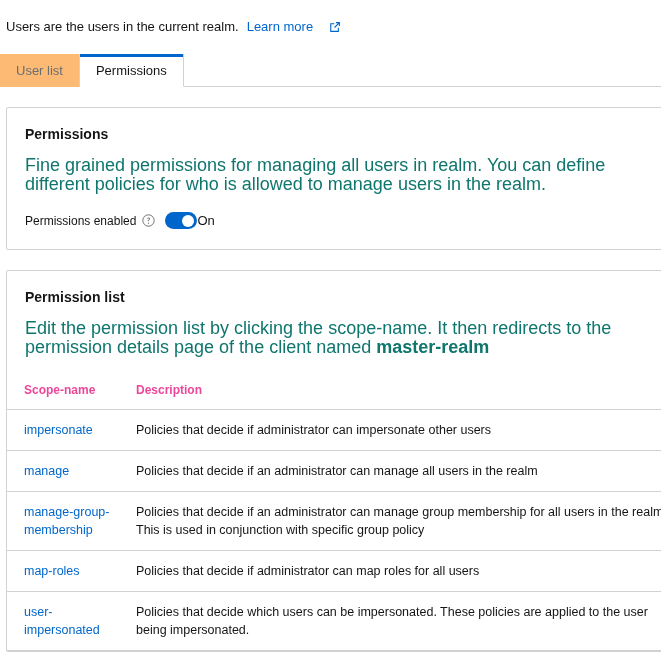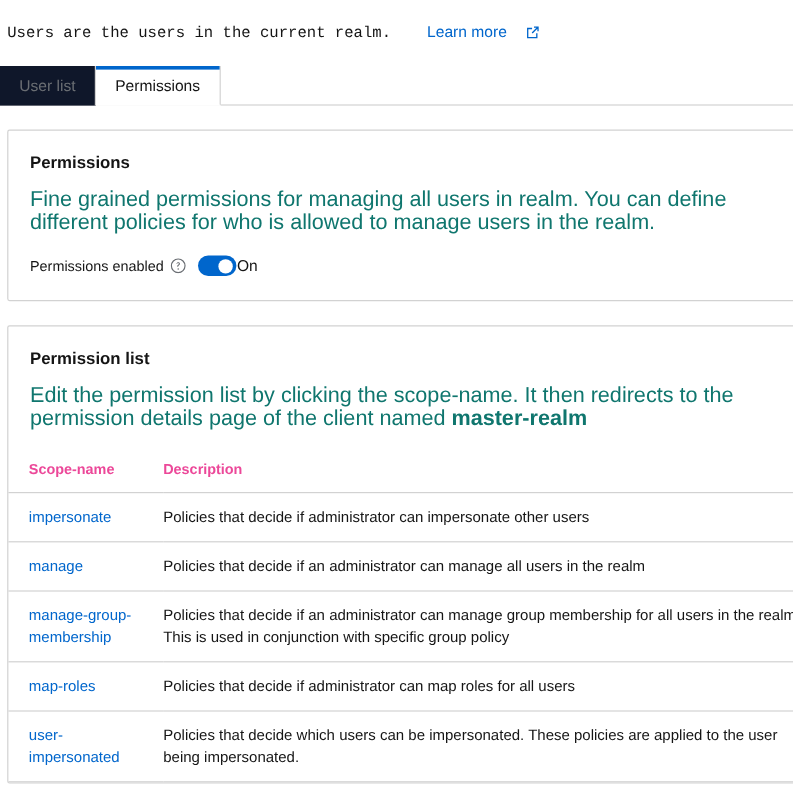--- a/index.html
+++ b/index.html
@@ -26,21 +26,21 @@
     color: #151515;
     letter-spacing: -0.1px;
   }
   .subtitle-row {
     display: flex;
     align-items: baseline;
     font-size: 13px;
     line-height: 18px;
     color: #151515;
   }
-  .subtitle-text { margin-right: 30px; font-family: Liberation Mono, monospace; }
+  .subtitle-text { margin-right: 8px; }
   .learn-more {
     color: #0066cc;
     text-decoration: none;
     font-size: 13px;
     display: inline-flex;
     align-items: center;
     gap: 16px;
     cursor: pointer;
   }
   .ext-icon { display: inline-block; width: 12px; height: 12px; line-height: 0; }
@@ -61,21 +61,21 @@
     background: #d2d2d2;
   }
   .tab {
     position: relative;
     height: 33px;
     display: flex;
     align-items: center;
     padding: 0 16px;
     font-size: 13px;
     cursor: pointer;
-    background: #0f172a;
+    background: #fdba74;
     color: #6a6e73;
     border-right: 1px solid #d2d2d2;
     z-index: 2;
   }
   .tab.active {
     background: #ffffff;
     color: #151515;
     border-bottom: 1px solid #ffffff;
   }
   .tab.active::before {

